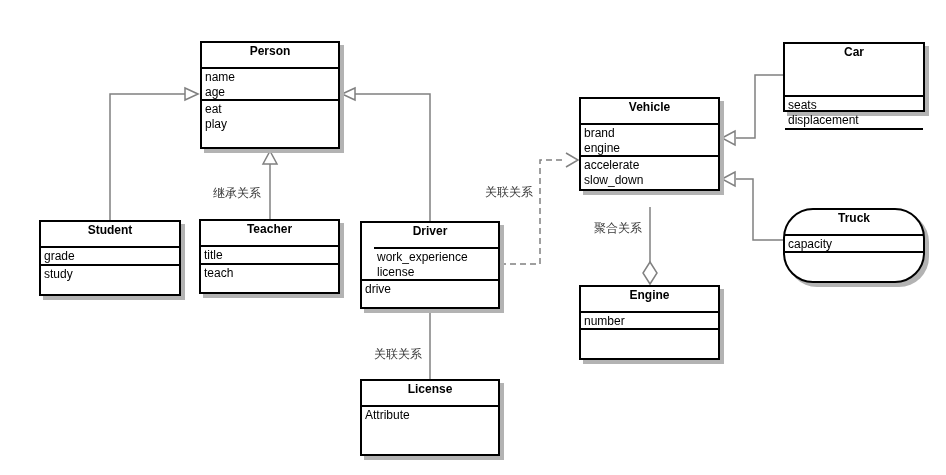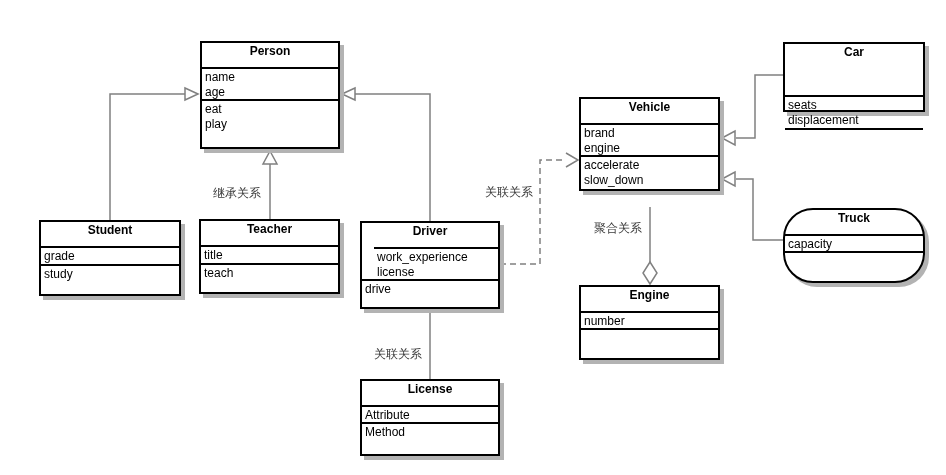--- a/index.html
+++ b/index.html
@@ -140,23 +140,20 @@
     <div class="uml-methods">
       <div>drive</div>
     </div>
   </div>
 
   <div class="uml-class" style="left:360px;top:379px;width:140px;height:77px;">
     <div class="uml-title">License</div>
     <div class="uml-attrs" style="height:17px;">
       <div>Attribute</div>
     </div>
-    <div class="uml-methods">
-      <div>Method</div>
-    </div>
   </div>
 
   <div class="uml-class" style="left:579px;top:97px;width:141px;height:94px;">
     <div class="uml-title">Vehicle</div>
     <div class="uml-attrs" style="height:32px;">
       <div>brand</div>
       <div>engine</div>
     </div>
     <div class="uml-methods">
       <div>accelerate</div>

